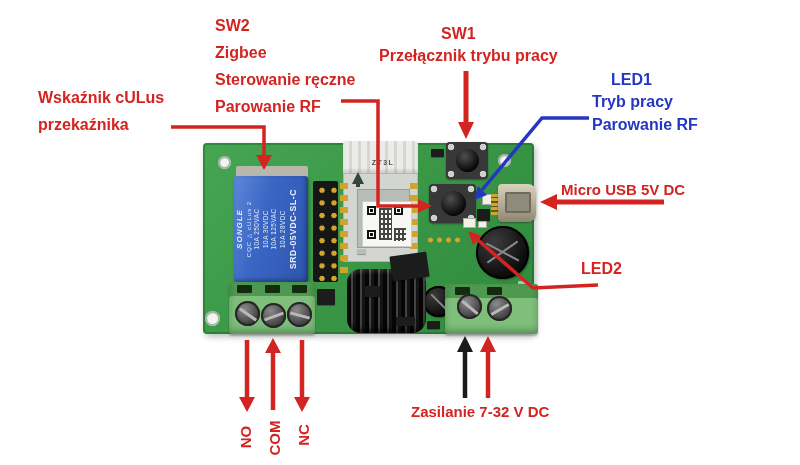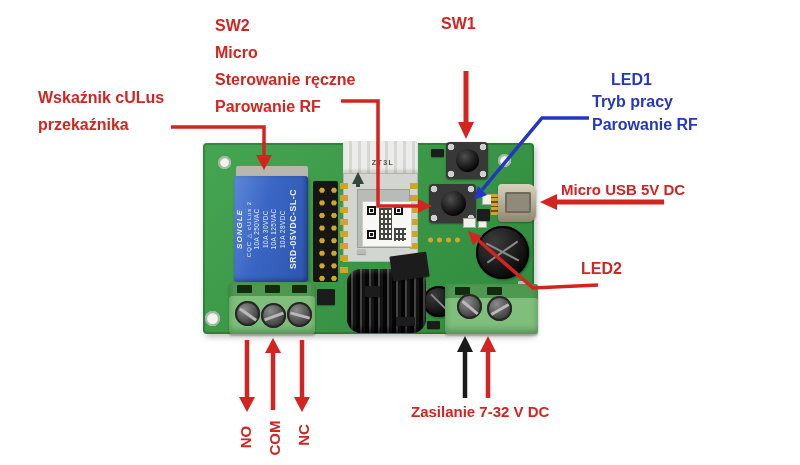--- a/index.html
+++ b/index.html
@@ -247,26 +247,27 @@
     </g>
   </svg>
 
   <div class="ann" style="left:38px;top:84px;">
     <div>Wskaźnik cULus</div>
     <div>przekaźnika</div>
   </div>
 
   <div class="ann" style="left:215px;top:12px;">
     <div>SW2</div>
-    <div>Micro</div>
+    <div>Zigbee</div>
     <div>Sterowanie ręczne</div>
     <div>Parowanie RF</div>
   </div>
 
-  <div class="ann" style="left:441px;top:13px;line-height:22px;">SW1</div>
+  <div class="ann" style="left:441px;top:23px;line-height:22px;">SW1</div>
+  <div class="ann" style="left:379px;top:45px;line-height:22px;">Przełącznik trybu pracy</div>
 
   <div class="ann blue" style="left:611px;top:68px;">LED1</div>
   <div class="ann blue" style="left:592px;top:90px;">
     <div>Tryb pracy</div>
     <div>Parowanie RF</div>
   </div>
 
   <div class="ann small" style="left:561px;top:180px;line-height:19px;">Micro USB 5V DC</div>
 
   <div class="ann" style="left:581px;top:258px;line-height:22px;">LED2</div>

